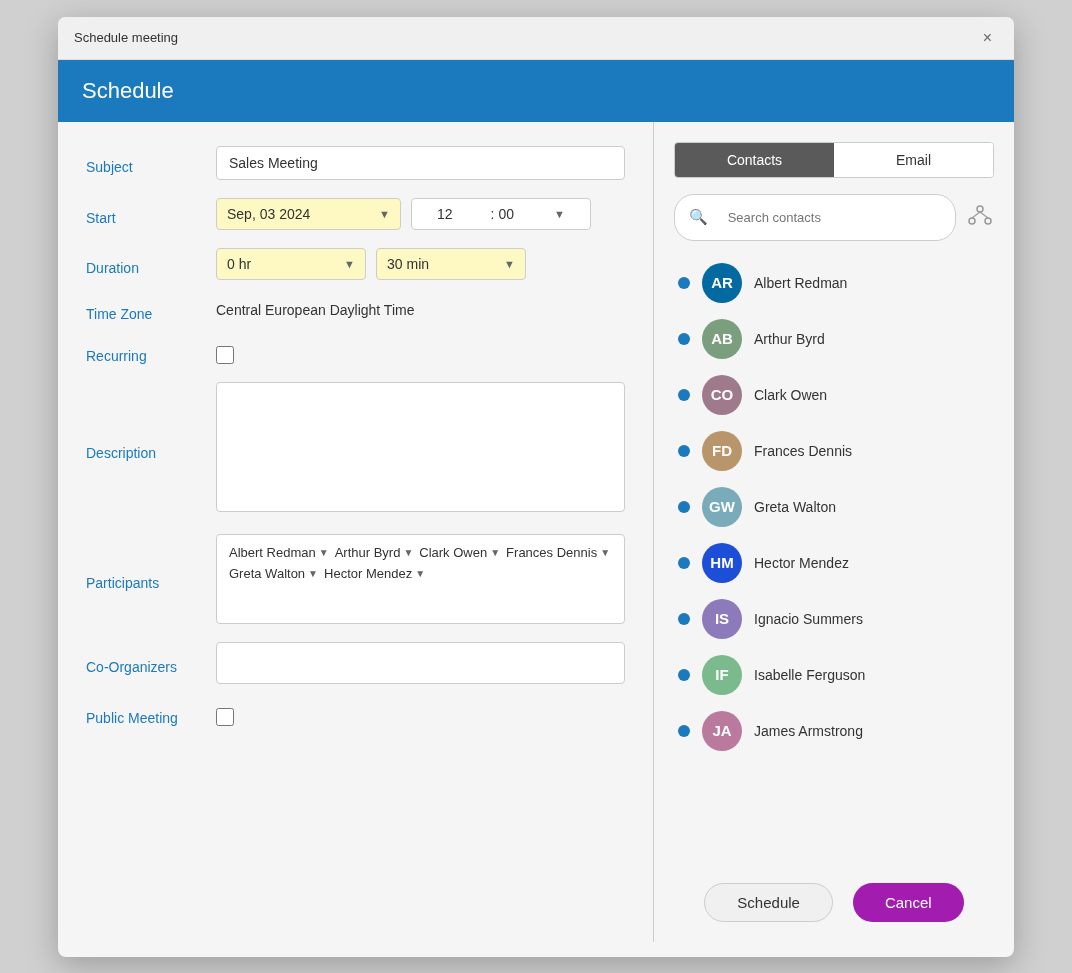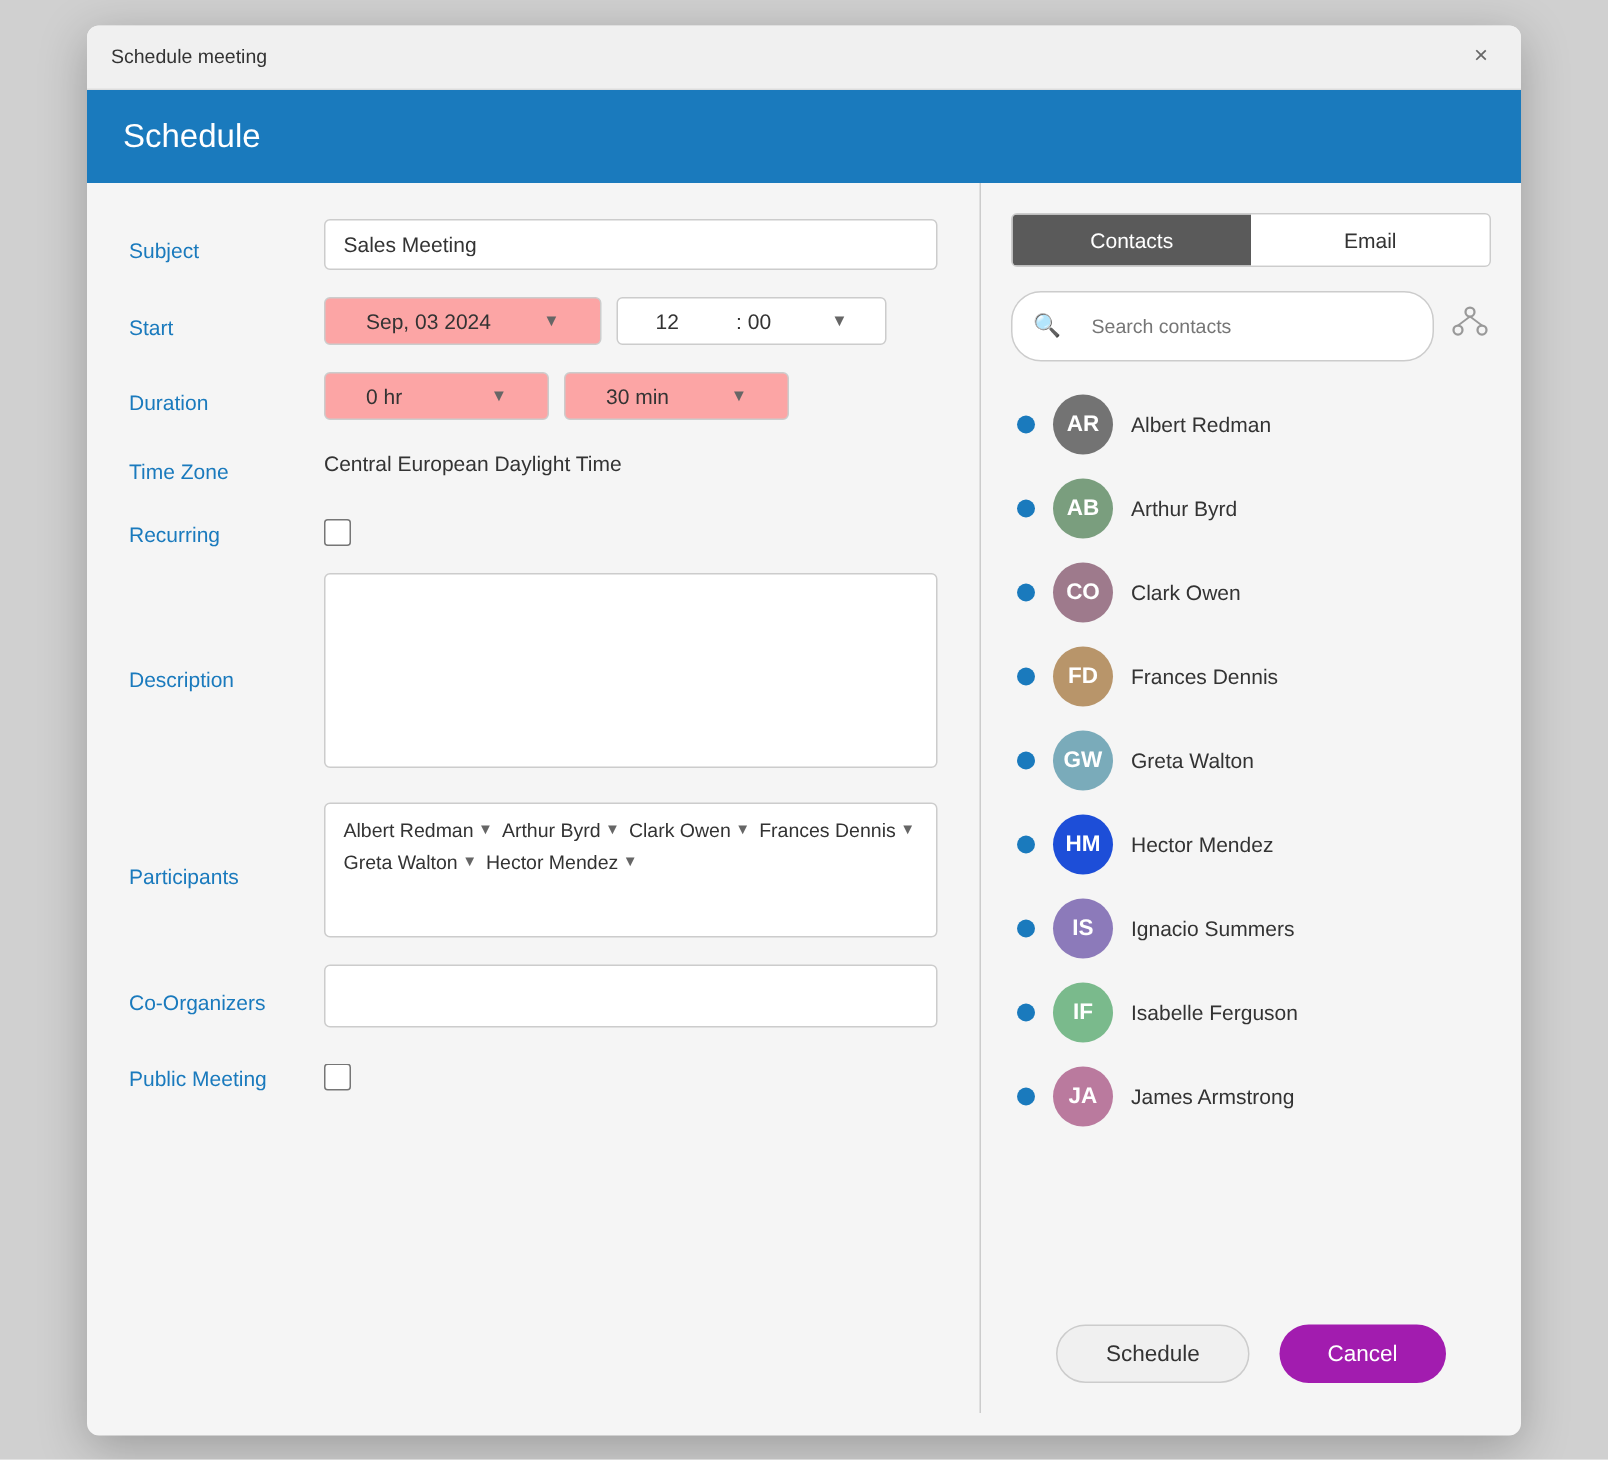--- a/index.html
+++ b/index.html
@@ -94,24 +94,24 @@
       height: 130px;
       resize: none;
     }
     .select-row {
       display: flex;
       gap: 10px;
     }
     .select-box {
       display: flex;
       align-items: center;
-      background: #fca5a5;
+      background: #fef9c3;
       border: 1px solid #ccc;
       border-radius: 4px;
-      padding: 7px 27px;
+      padding: 7px 10px;
       font-size: 14px;
       cursor: pointer;
       min-width: 140px;
     }
     .select-box .select-val {
       flex: 1;
       color: #333;
     }
     .select-box .chevron {
       color: #666;
@@ -435,21 +435,21 @@
             <circle cx="22" cy="20" r="3" stroke="#999" stroke-width="1.5"></circle>
             <line x1="14" y1="11" x2="6" y2="17" stroke="#999" stroke-width="1.2"></line>
             <line x1="14" y1="11" x2="22" y2="17" stroke="#999" stroke-width="1.2"></line>
           </svg>
         </span>
       </div>
 
       <div class="contact-list" id="contact-list">
       <div class="contact-item">
       <div class="online-dot"></div>
-      <div class="avatar" style="background:#737373">AR</div>
+      <div class="avatar" style="background:#0369a1">AR</div>
       <span class="contact-name">Albert Redman</span>
     </div>
           <div class="contact-item">
       <div class="online-dot"></div>
       <div class="avatar" style="background:#7a9e7e">AB</div>
       <span class="contact-name">Arthur Byrd</span>
     </div>
           <div class="contact-item">
       <div class="online-dot"></div>
       <div class="avatar" style="background:#9e7a8c">CO</div>

